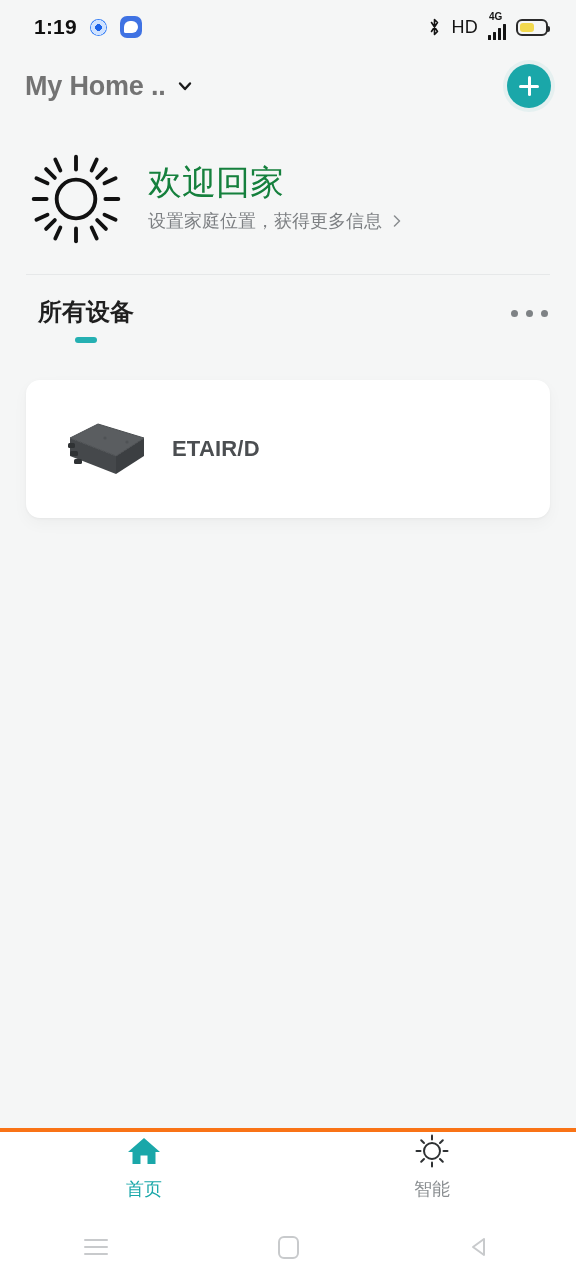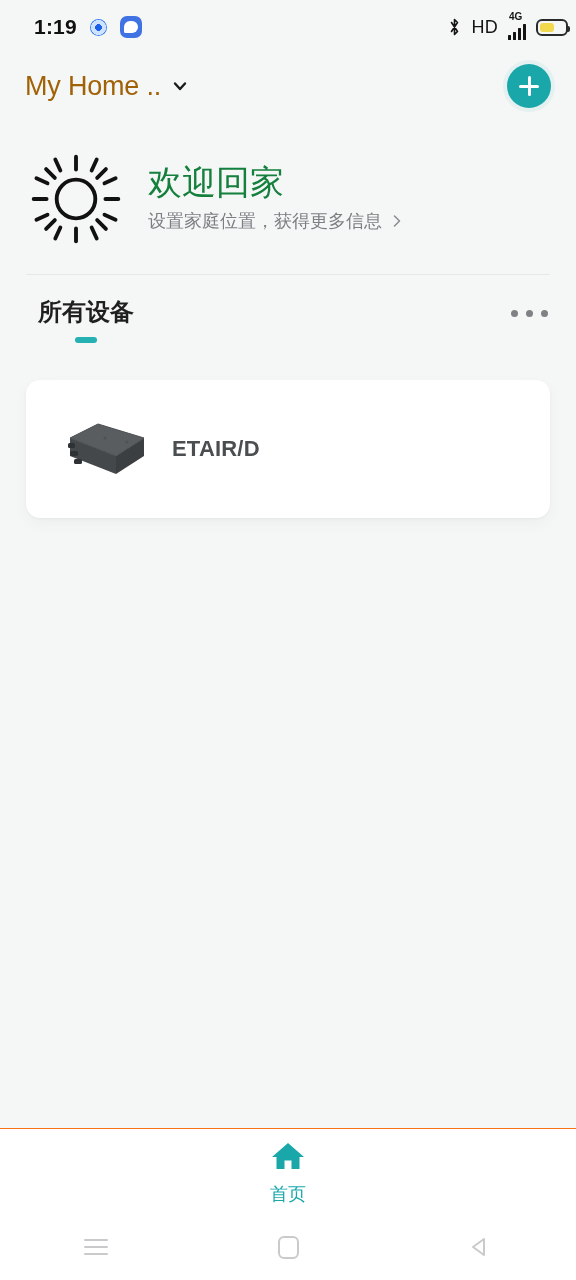--- a/index.html
+++ b/index.html
@@ -9,21 +9,21 @@
     font-family:"Liberation Sans","DejaVu Sans",sans-serif;
     -webkit-font-smoothing:antialiased;
     overflow:hidden;
   }
   .phone { position:relative; width:576px; height:1280px; background:#f5f6f6; }
 
   
   .statusbar {
     position:absolute; top:0; left:0; width:576px; height:54px;
     display:flex; align-items:center; justify-content:space-between;
-    padding:0 8px 0 34px;
+    padding:0 28px 0 34px;
   }
   .sb-left { display:flex; align-items:center; gap:13px; }
   .sb-time { font-size:21px; font-weight:600; color:#101010; letter-spacing:.2px; }
   .sb-dot-ic { width:17px; height:17px; border-radius:50%;
     background:radial-gradient(circle at 50% 50%, #1b62e8 0 28%, #cfe2ff 30% 62%, #3b82f6 64% 100%); }
   .sb-chat-ic { width:22px; height:22px; border-radius:7px; background:#3f72e3;
     position:relative; }
   .sb-chat-ic::after { content:""; position:absolute; left:4px; top:5px;
     width:14px; height:12px; background:#fff; border-radius:8px 8px 8px 2px; }
   .sb-right { display:flex; align-items:center; gap:10px; }
@@ -38,21 +38,21 @@
   .batt { width:32px; height:17px; border:2px solid #2a2a2a; border-radius:6px;
     position:relative; display:flex; align-items:center; padding:2px; }
   .batt::after { content:""; position:absolute; right:-4px; top:5px; width:3px; height:6px;
     background:#2a2a2a; border-radius:0 2px 2px 0; }
   .batt .fill { height:100%; background:#f2d94e; border-radius:3px; }
 
   
   .appbar { position:absolute; top:54px; left:0; width:576px; height:64px;
     display:flex; align-items:center; justify-content:space-between; padding:0 25px; }
   .home-title { display:flex; align-items:center; gap:11px; cursor:pointer; }
-  .home-title-text { font-size:27px; font-weight:400; color:#a16207; letter-spacing:-.2px; }
+  .home-title-text { font-size:27px; font-weight:700; color:#737373; letter-spacing:-.2px; }
   .chev { width:16px; height:16px; }
   .add-btn { width:44px; height:44px; border-radius:50%; background:#1aa7a9;
     display:flex; align-items:center; justify-content:center; cursor:pointer;
     box-shadow:0 0 0 4px rgba(26,167,169,0.07); }
   .add-btn .pl-h { position:absolute; width:20px; height:3px; background:#fff; border-radius:2px; }
   .add-btn .pl-v { position:absolute; width:3px; height:20px; background:#fff; border-radius:2px; }
   .add-inner { position:relative; width:22px; height:22px; display:flex; align-items:center; justify-content:center;}
 
   
   .welcome { position:absolute; top:140px; left:0; width:576px; height:118px;
@@ -82,22 +82,22 @@
   
   .card { position:absolute; top:380px; left:26px; width:524px; height:138px;
     background:#ffffff; border-radius:14px; display:flex; align-items:center;
     padding:0 0 0 38px; cursor:pointer;
     box-shadow:0 1px 3px rgba(0,0,0,0.045), 0 6px 16px rgba(0,0,0,0.035); }
   .dev-icon { width:86px; height:66px; flex:0 0 86px; margin-right:22px; }
   .dev-name { font-size:22px; font-weight:700; color:#4b4e51; letter-spacing:.2px; }
 
   
   .bottomnav { position:absolute; left:0; bottom:66px; width:576px; height:86px;
-    background:#ffffff; display:flex; align-items:center;
-    border-top:1px solid #f97316; }
+    background:#ffffff; display:flex; align-items:flex-start;
+    border-top:4px solid #f97316; }
   .navitem { flex:1; display:flex; flex-direction:column; align-items:center;
     justify-content:center; gap:7px; cursor:pointer; position:relative; }
   .nav-ic { width:38px; height:38px; position:relative; display:flex;
     align-items:center; justify-content:center; }
   .nav-label { font-size:18px; color:#8b8f92;
     font-family:"DejaVu Sans","Liberation Sans",sans-serif; }
   .nav-label.active { color:#1aa7a9; }
   .badge { position:absolute; top:0px; right:1px; width:13px; height:13px;
     border-radius:50%; background:#f43a2f; }
 
@@ -221,20 +221,38 @@
 
     <div class="navitem">
       <span class="nav-ic">
         <svg viewBox="0 0 38 38" width="38" height="38">
           <path d="M19 6 L35 20 L30.5 20 L30.5 32 L22.5 32 L22.5 23.5 L15.5 23.5 L15.5 32 L7.5 32 L7.5 20 L3 20 Z" fill="#1aa7a9"></path>
         </svg>
       </span>
       <span class="nav-label active">首页</span>
     </div>
 
+    <div class="navitem">
+      <span class="nav-ic">
+        <svg viewBox="0 0 38 38" width="38" height="38">
+          <circle cx="19" cy="19" r="8" fill="none" stroke="#2e3133" stroke-width="2"></circle>
+          <g stroke="#2e3133" stroke-width="2" stroke-linecap="round">
+            <line x1="19" y1="3.5" x2="19" y2="7.5"></line>
+            <line x1="19" y1="30.5" x2="19" y2="34.5"></line>
+            <line x1="3.5" y1="19" x2="7.5" y2="19"></line>
+            <line x1="30.5" y1="19" x2="34.5" y2="19"></line>
+            <line x1="8.2" y1="8.2" x2="11" y2="11"></line>
+            <line x1="27" y1="27" x2="29.8" y2="29.8"></line>
+            <line x1="29.8" y1="8.2" x2="27" y2="11"></line>
+            <line x1="11" y1="27" x2="8.2" y2="29.8"></line>
+          </g>
+        </svg>
+      </span>
+      <span class="nav-label">智能</span>
+    </div>
 
   </div>
 
   <div class="sysnav">
     <div class="sysbtn">
       <span class="ham">
           <i></i>
           <i></i>
           <i></i>
         </span>

